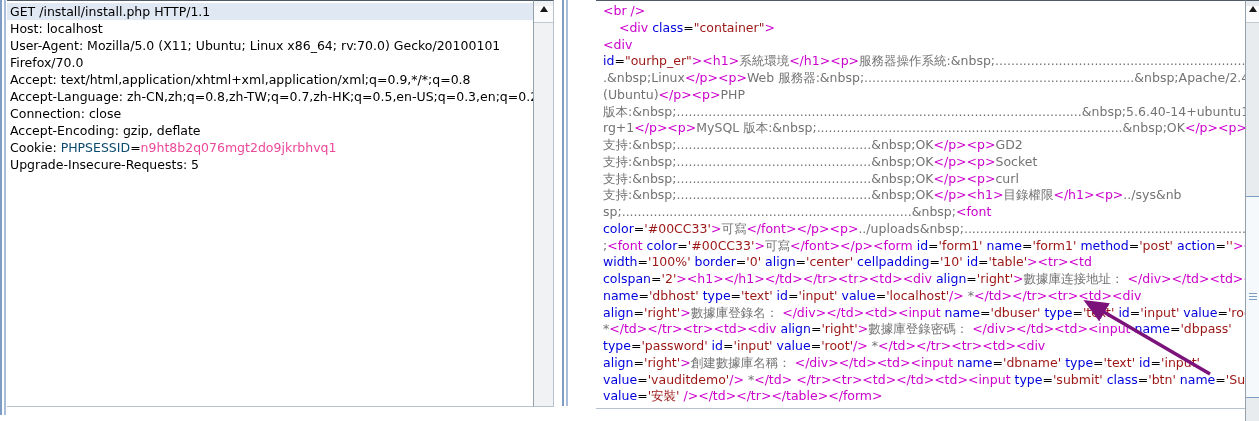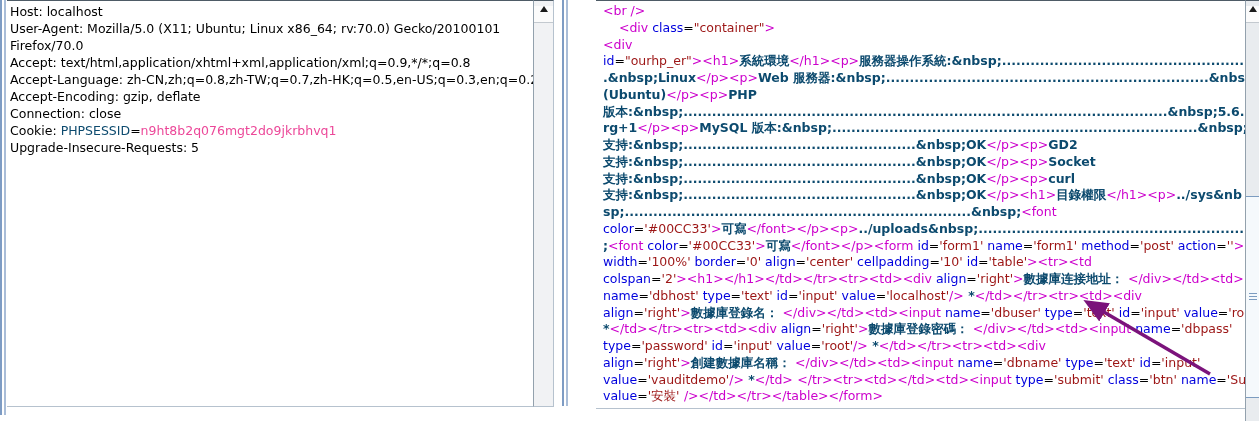--- a/index.html
+++ b/index.html
@@ -13,21 +13,21 @@
          border-bottom:1px solid #b6c2ce;overflow:hidden;}
   .panel-req{left:7px;width:526px;height:405px;}
   .panel-res{left:596px;width:675px;height:407px;}
 
   .code{padding:2px 0 0 0;}
   .ln{white-space:pre;overflow:hidden;height:17px;line-height:17px;padding:0 3px;color:#000;}
   .panel-res .ln{height:16.75px;line-height:16.75px;padding:0 0 0 7px;}
   .ln.sel{background:#dfe8f3;}
 
   .sg-t{color:#000;}
-  .sg-b{color:#0c4a6e;font-weight:bold;}
+  .sg-b{color:#737373;font-weight:normal;}
   .sg-g{color:#CC00CC;}
   .sg-a{color:#0000DD;}
   .sg-e{color:#000;}
   .sg-v{color:#9C1515;}
   .sg-cn{color:#0c4a6e;}
   .sg-cv{color:#ec4899;}
 
   .vscroll{position:absolute;top:0;border-top:1px solid #4e5b66;}
   .sb-left{left:533px;width:19px;height:405px;background:#f1f2f4;
            border-left:1px solid #93a1ad;border-right:1px solid #b6c2ce;border-bottom:1px solid #b6c2ce;}
@@ -46,27 +46,28 @@
 </head>
 <body>
 
 <div class="canvas">
 
   <div class="vbar bar-dark" style="left:0;width:2px;height:415px;"></div>
   <div class="vbar bar-light" style="left:4px;width:2px;height:415px;"></div>
 
   <div class="panel panel-req">
     <div class="code" id="req-code">
+        <div class="ln sel"><span class="sg-t">GET /install/install.php HTTP/1.1</span></div>
         <div class="ln"><span class="sg-t">Host: localhost</span></div>
         <div class="ln"><span class="sg-t">User-Agent: Mozilla/5.0 (X11; Ubuntu; Linux x86_64; rv:70.0) Gecko/20100101</span></div>
         <div class="ln"><span class="sg-t">Firefox/70.0</span></div>
         <div class="ln"><span class="sg-t">Accept: text/html,application/xhtml+xml,application/xml;q=0.9,*/*;q=0.8</span></div>
         <div class="ln"><span class="sg-t">Accept-Language: zh-CN,zh;q=0.8,zh-TW;q=0.7,zh-HK;q=0.5,en-US;q=0.3,en;q=0.2</span></div>
+        <div class="ln"><span class="sg-t">Connection: close</span></div>
         <div class="ln"><span class="sg-t">Accept-Encoding: gzip, deflate</span></div>
-        <div class="ln"><span class="sg-t">Connection: close</span></div>
         <div class="ln"><span class="sg-t">Cookie: </span><span class="sg-cn">PHPSESSID</span><span class="sg-t">=</span><span class="sg-cv">n9ht8b2q076mgt2do9jkrbhvq1</span></div>
         <div class="ln"><span class="sg-t">Upgrade-Insecure-Requests: 5</span></div>
       </div>
   </div>
 
   <div class="vscroll sb-left">
     <div class="sb-btn">
       <div class="tri-up"></div>
     </div>
     <div class="sb-track"></div>

